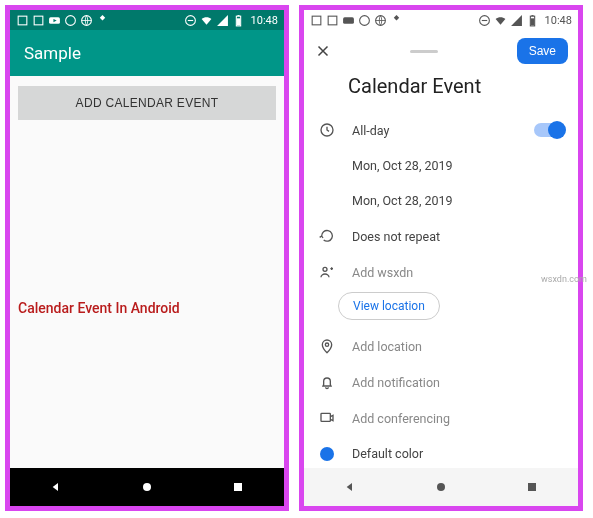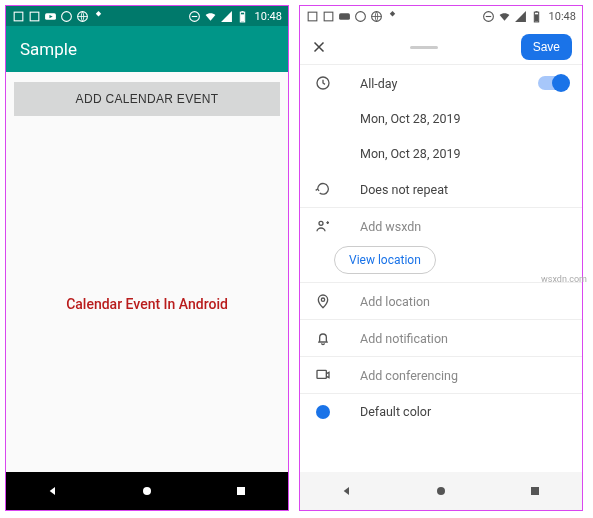--- a/index.html
+++ b/index.html
@@ -6,21 +6,21 @@
     body {
       background: #fff;
       font-family: Roboto, Arial, sans-serif;
       display: flex;
       gap: 10px;
       padding: 5px;
       width: 593px;
       height: 518px;
     }
     .phone {
-      border: 1px solid #d946ef;
+      border: 5px solid #d946ef;
       background: #fff;
       display: flex;
       flex-direction: column;
       height: 506px;
       width: 284px;
       overflow: hidden;
     }
     
     .statusbar {
       display: flex;
@@ -38,21 +38,21 @@
     .p1-statusbar { background: #00796b; }
     .p1-appbar {
       background: #009688;
       color: #fff;
       padding: 12px 14px;
       font-size: 17px;
       height: 46px;
       display: flex;
       align-items: center;
     }
-    .p1-body { flex: 1; background: #fafafa; display: flex; flex-direction: column; align-items: center; padding: 10px 8px; }
+    .p1-body { flex: 1; background: #fafafa; display: flex; flex-direction: column; align-items: flex-start; padding: 10px 8px; }
     .p1-button {
       width: 100%;
       background: #d6d7d7;
       border: none;
       color: #333;
       font-size: 12px;
       letter-spacing: 0.3px;
       padding: 10px 0;
       cursor: pointer;
     }
@@ -99,21 +99,21 @@
     .p2-title {
       font-size: 20px;
       color: #222;
       padding: 6px 10px 14px 44px;
     }
     .p2-divider { height: 1px; background: #eee; margin: 0; }
     .p2-row {
       display: flex;
       align-items: center;
       padding: 10px 14px;
-      gap: 28px;
+      gap: 16px;
       font-size: 12.5px;
       color: #444;
     }
     .p2-row .icon-slot { width: 18px; display: flex; justify-content: center; }
     .p2-row svg { width: 16px; height: 16px; fill: #555; stroke: #555; }
     .p2-row.muted { color: #888; }
     .p2-toggle {
       margin-left: auto;
       width: 30px; height: 14px;
       background: #a7c7fa;
@@ -260,20 +260,21 @@
   </div>
 
   <div class="p2-body">
     <div class="p2-header">
       <svg viewBox="0 0 24 24">
           <path d="M18 6L6 18M6 6l12 12" stroke="#444" stroke-width="2" fill="none"></path>
         </svg>
       <div class="p2-grabber"></div>
       <button class="p2-save">Save</button>
     </div>
+    <div class="p2-title">Calendar Event</div>
     <div class="p2-divider"></div>
 
     <div class="p2-row">
       <span class="icon-slot">
           <svg viewBox="0 0 24 24">
             <circle cx="12" cy="12" r="9" fill="none" stroke-width="2"></circle>
             <path d="M12 7v5l3 2" fill="none" stroke-width="2"></path>
           </svg>
         </span>
       <span>All-day</span>

